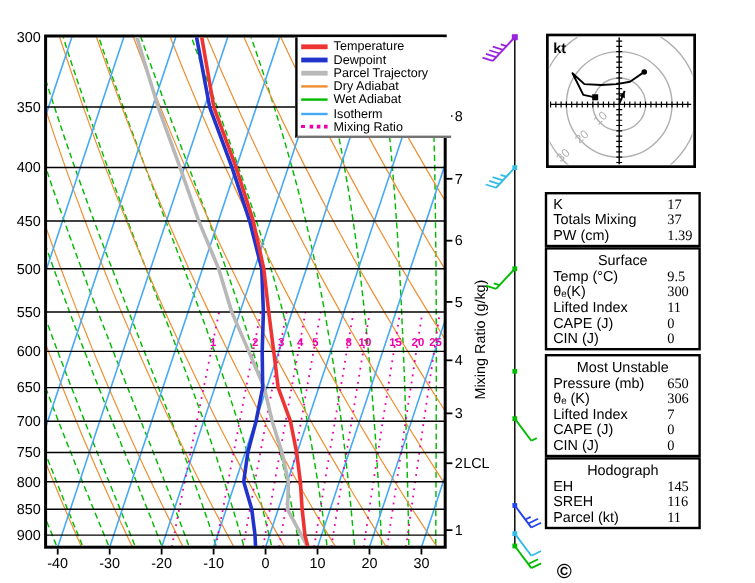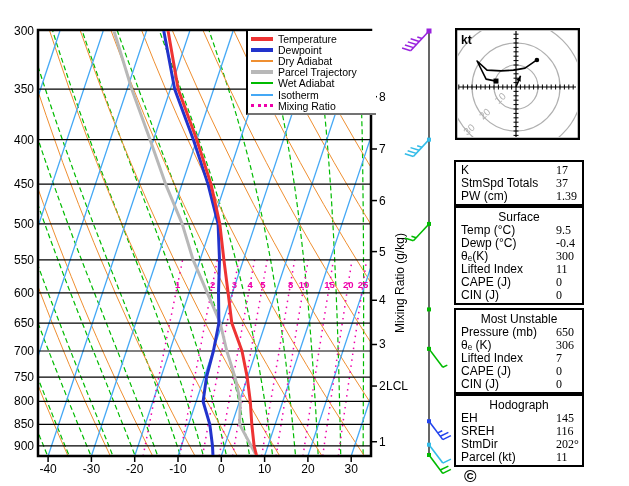--- a/index.html
+++ b/index.html
@@ -242,26 +242,26 @@
   <div class="abs" id="legend">
       <div class="lg-row">
         <div class="lg-sw" style="height: 4px; background: rgb(238, 51, 51);"></div>
         <span class="lg-lb">Temperature</span>
       </div>
       <div class="lg-row">
         <div class="lg-sw" style="height: 4px; background: rgb(34, 51, 204);"></div>
         <span class="lg-lb">Dewpoint</span>
       </div>
       <div class="lg-row">
+        <div class="lg-sw" style="height: 4px; background: rgb(184, 184, 184);"></div>
+        <span class="lg-lb">Parcel Trajectory</span>
+      </div>
+      <div class="lg-row">
         <div class="lg-sw" style="height: 2px; background: rgb(239, 143, 49);"></div>
         <span class="lg-lb">Dry Adiabat</span>
-      </div>
-      <div class="lg-row">
-        <div class="lg-sw" style="height: 4px; background: rgb(184, 184, 184);"></div>
-        <span class="lg-lb">Parcel Trajectory</span>
       </div>
       <div class="lg-row">
         <div class="lg-sw" style="height: 2px; background: rgb(0, 187, 0);"></div>
         <span class="lg-lb">Wet Adiabat</span>
       </div>
       <div class="lg-row">
         <div class="lg-sw" style="height: 2px; background: rgb(68, 168, 245);"></div>
         <span class="lg-lb">Isotherm</span>
       </div>
       <div class="lg-row">
@@ -345,43 +345,41 @@
         <circle cx="81.9" cy="31.939999999999998" r="2.3" fill="#000"></circle>
         <line x1="61" y1="59" x2="65.53273978033253" y2="47.78107535974187" stroke="#000" stroke-width="1.5"></line>
         <polygon points="65.53273978033253,47.78107535974187 65.74885840748173,53.77718182469053 61.21203150418967,51.94418477368604" fill="#000"></polygon>
       </g>
       <text x="6" y="16" font-size="12" font-weight="bold">kt</text>
     </svg>
 
   <div class="abs" id="tables">
       <div class="tbox">
         <div class="t-row"><span>K</span><span class="t-val">17</span></div>
-        <div class="t-row"><span>StmSpd Totals</span><span class="t-val">37</span></div>
+        <div class="t-row"><span>Totals Mixing</span><span class="t-val">37</span></div>
         <div class="t-row"><span>PW (cm)</span><span class="t-val">1.39</span></div>
       </div>
       <div class="tbox">
         <div class="t-title">Surface</div>
         <div class="t-row"><span>Temp (°C)</span><span class="t-val">9.5</span></div>
-        <div class="t-row"><span>Dewp (°C)</span><span class="t-val">-0.4</span></div>
         <div class="t-row"><span>θₑ(K)</span><span class="t-val">300</span></div>
         <div class="t-row"><span>Lifted Index</span><span class="t-val">11</span></div>
         <div class="t-row"><span>CAPE (J)</span><span class="t-val">0</span></div>
         <div class="t-row"><span>CIN (J)</span><span class="t-val">0</span></div>
       </div>
       <div class="tbox gap">
         <div class="t-title">Most Unstable</div>
         <div class="t-row"><span>Pressure (mb)</span><span class="t-val">650</span></div>
         <div class="t-row"><span>θₑ (K)</span><span class="t-val">306</span></div>
         <div class="t-row"><span>Lifted Index</span><span class="t-val">7</span></div>
         <div class="t-row"><span>CAPE (J)</span><span class="t-val">0</span></div>
         <div class="t-row"><span>CIN (J)</span><span class="t-val">0</span></div>
       </div>
       <div class="tbox">
         <div class="t-title">Hodograph</div>
         <div class="t-row"><span>EH</span><span class="t-val">145</span></div>
         <div class="t-row"><span>SREH</span><span class="t-val">116</span></div>
-        <div class="t-row"><span>StmDir</span><span class="t-val">202°</span></div>
         <div class="t-row"><span>Parcel (kt)</span><span class="t-val">11</span></div>
       </div>
     </div>
 
   <div class="abs footer">© weatheronline.co.uk</div>
 </div>
 
 </body></html>

